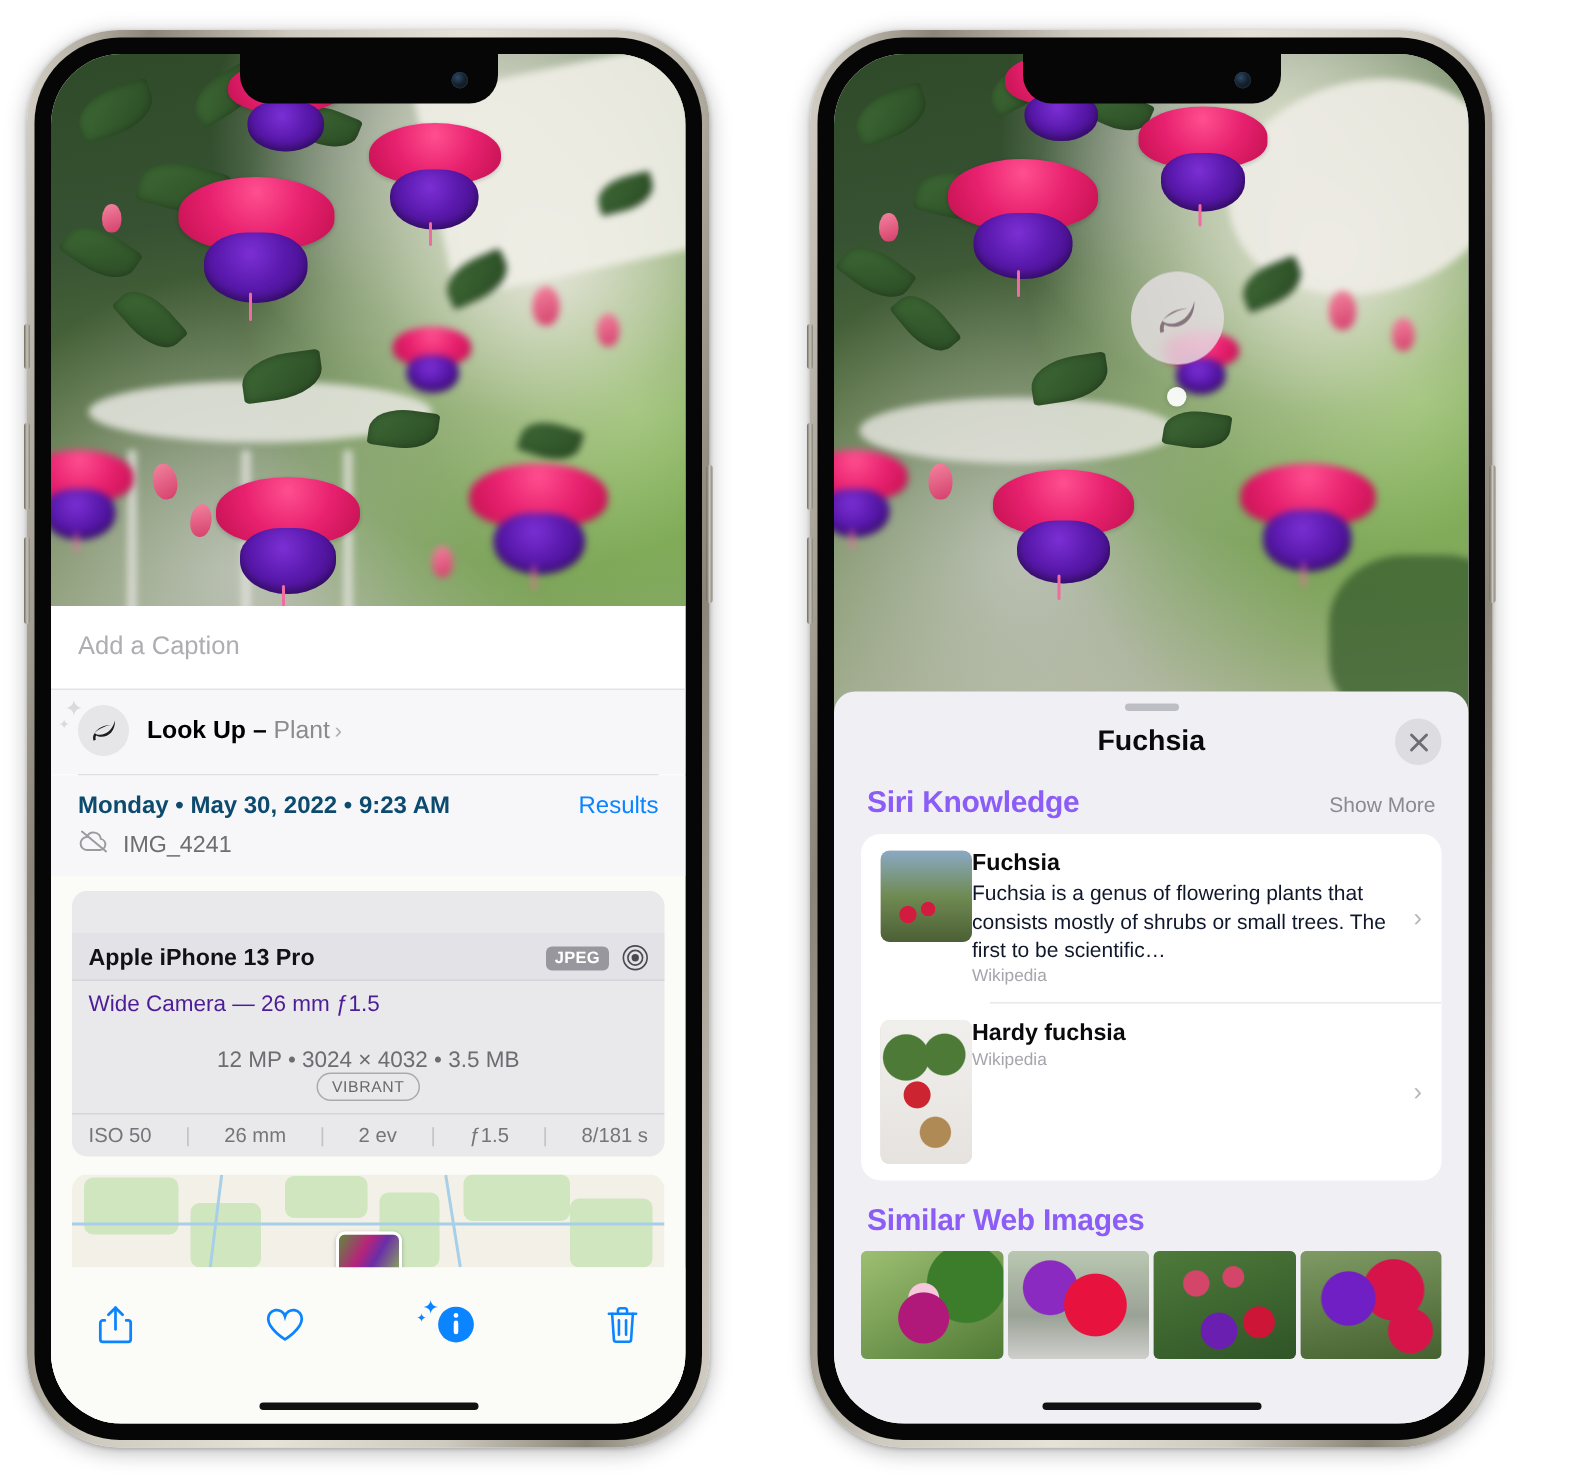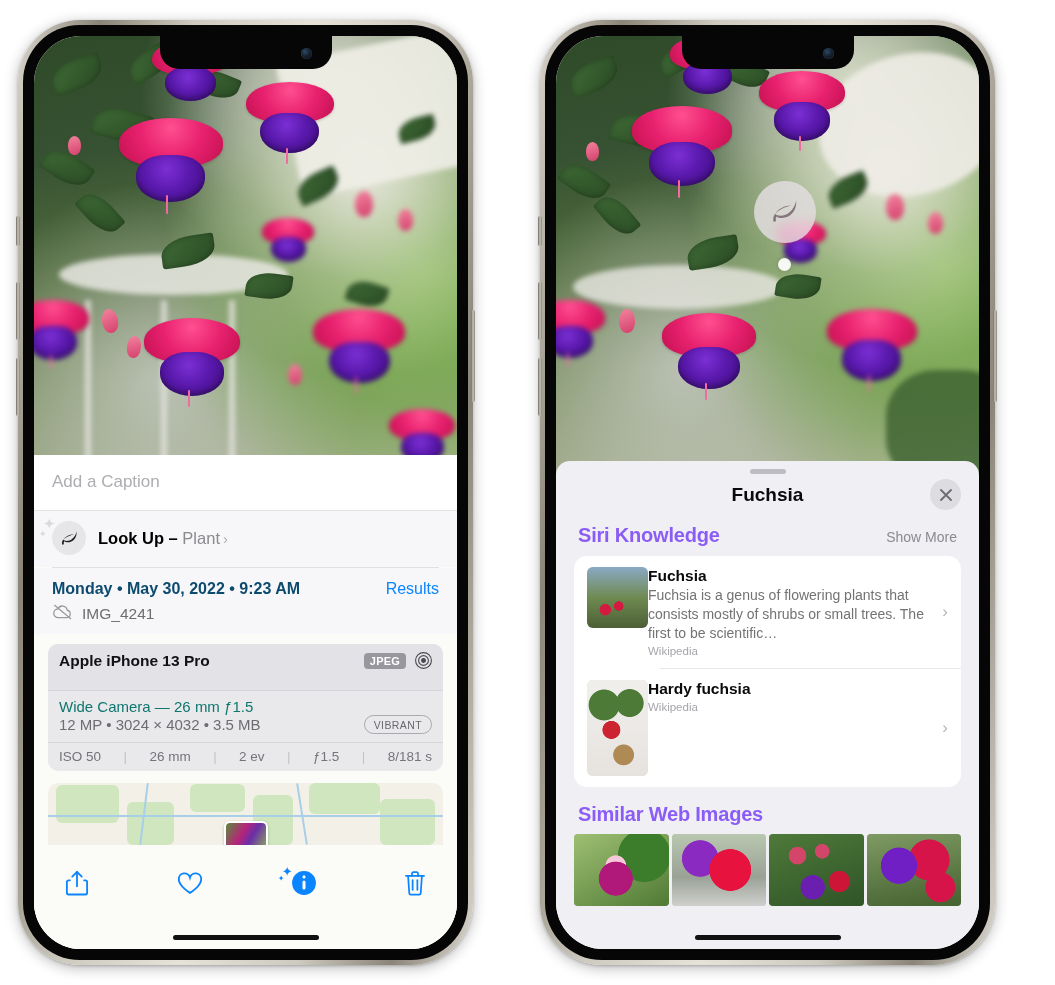--- a/index.html
+++ b/index.html
@@ -147,34 +147,35 @@
   .file-name { font-size:15.5px; color:#6d6d72; }
 
   .camera-card {
     margin: 10px 14px 0 14px;
     background: #e9e9ec;
     border-radius: 10px; overflow:hidden;
     font-size: 15px;
   }
   .cam-head {
     display:flex; align-items:center; justify-content:space-between;
-    padding: 7px 10px 20px 11px;
+    padding: 7px 10px 5px 11px;
     background:#e3e3e7;
     border-bottom:1px solid #d5d5da;
+    margin-top:28px;
   }
   .cam-title { font-size:15.5px; font-weight:600; color:#121214; }
   .cam-head-right { display:flex; align-items:center; gap:8px; }
   .jpeg-tag {
     background:#97979d; color:#fff; font-size:11px; font-weight:600;
     padding:2px 6px; border-radius:4px; letter-spacing:.2px;
   }
   .aperture-icon { width:19px; height:19px; }
   .cam-body { padding: 7px 11px 8px 11px; }
-  .cam-l1 { color:#0f766e; font-size:15px; }
-  .cam-l2row { display:flex; align-items:center; justify-content:space-between; margin-top:0;}
+  .cam-l1 { color:#4c1d95; font-size:15px; }
+  .cam-l2row { display:flex; align-items:center; justify-content:space-between; margin-top:20px;flex-direction:column;}
   .cam-l2 { color:#6c6c72; font-size:15px; }
   .vibrant-tag {
     border:1px solid #a9a9b0; color:#68686e; font-size:10.5px;
     padding:2.5px 9px; border-radius:10px; letter-spacing:.4px;
   }
   .cam-exif {
     display:flex; align-items:center; justify-content:space-between;
     border-top:1px solid #d5d5da;
     padding: 6px 11px 7px 11px;
     color:#74747a; font-size:13.5px;
@@ -255,21 +256,21 @@
   .show-more { font-size:14px; color:#8a8a90; }
 
   .card {
     margin: 0 18px; background:#fff; border-radius:13px; overflow:hidden;
   }
   .kn-row { display:flex; padding: 11px 12px 11px 13px; position:relative; }
   .kn-thumb { flex:0 0 61px; height:61px; border-radius:6px; overflow:hidden; position:relative; background:#d8d4cc; }
   .kn-thumb.tall { height:96px; }
   .kn-body { flex:1 1 auto; padding-right:24px; }
   .kn-title { font-size:15.5px; font-weight:700; color:#0a0a0c; margin-bottom:1px; }
-  .kn-desc { font-size:14px; color:#737373; line-height:1.34; }
+  .kn-desc { font-size:14px; color:#0f172a; line-height:1.34; }
   .kn-src { font-size:11.5px; color:#a5a5ab; margin-top:3px; }
   .kn-chev {
     position:absolute; right:13px; top:50%; transform:translateY(-50%);
     color:#b6b6bc; font-size:17px;
   }
   .kn-sep { height:1px; background:#e8e8ec; margin-left:86px; }
 
   .sec-head2 { padding: 16px 22px 8px 22px; }
   .web-strip { display:flex; gap:3px; padding: 0 18px; }
   .web-thumb { flex:1 1 0; height:72px; border-radius:4px; overflow:hidden; position:relative; background:#b9b6ae; }

